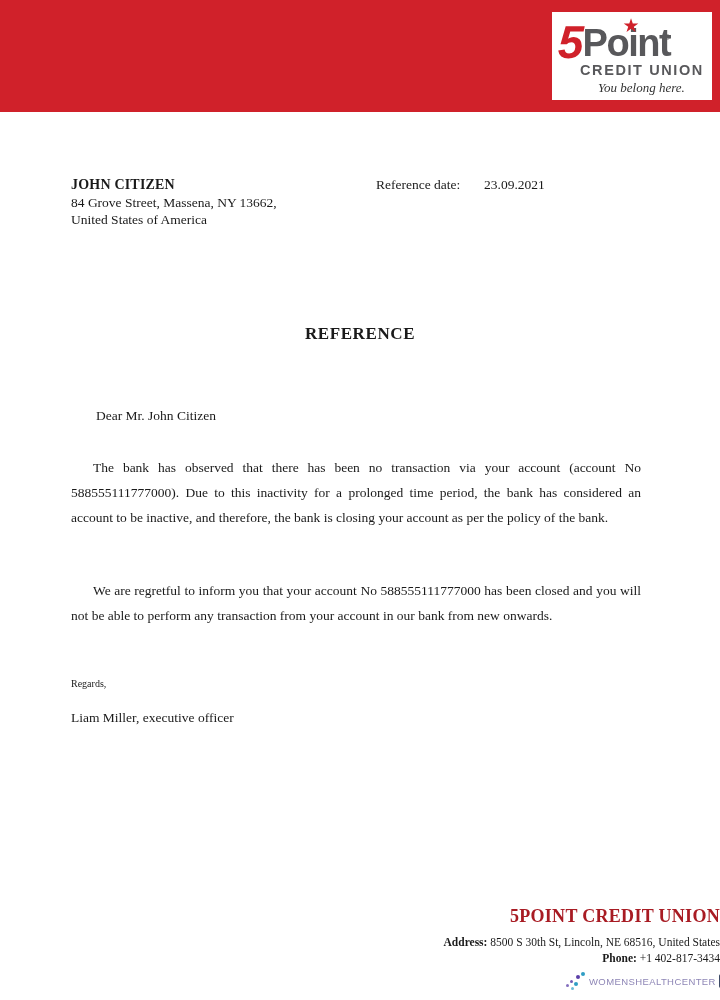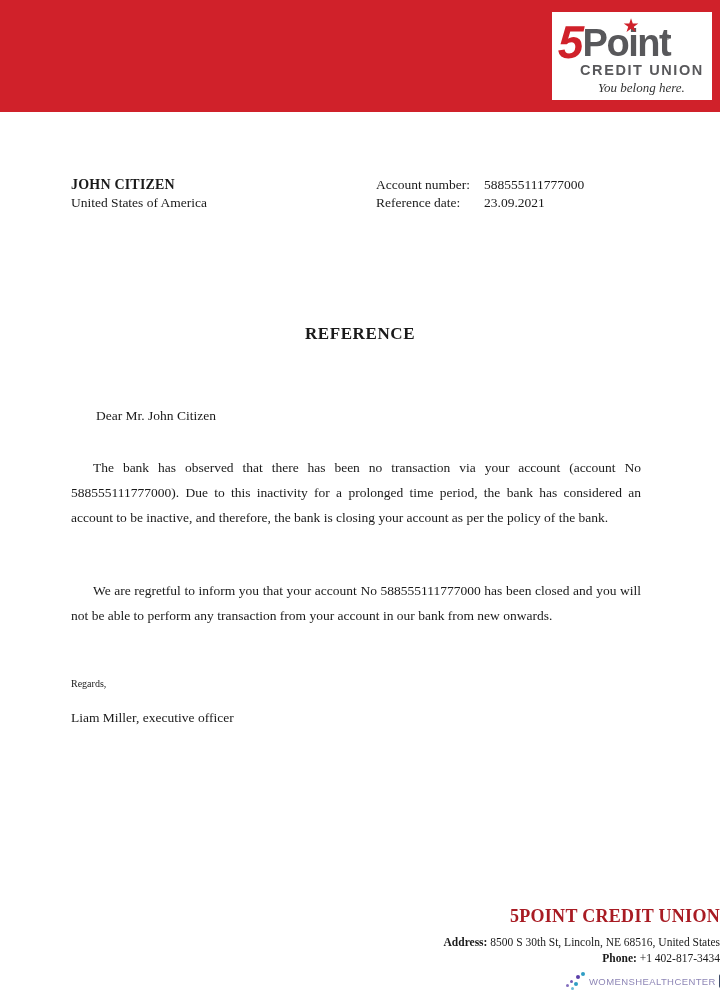--- a/index.html
+++ b/index.html
@@ -283,28 +283,25 @@
     </div>
     <div class="logo-cu">CREDIT UNION</div>
     <div class="logo-tagline">You belong here.</div>
   </div>
 </div>
 
 <div class="page">
 
   <div class="addr-block">
     <div class="addr-name">JOHN CITIZEN</div>
+    <div>84 Grove Street, Massena, NY 13662,</div>
     <div>United States of America</div>
   </div>
 
   <div class="meta-block">
-    <div class="meta-row">
-      <span class="meta-label">Account number:</span>
-      <span class="meta-value">588555111777000</span>
-    </div>
     <div class="meta-row">
       <span class="meta-label">Reference date:</span>
       <span class="meta-value">23.09.2021</span>
     </div>
   </div>
 
   <div class="doc-title">REFERENCE</div>
 
   <div class="salutation">Dear Mr. John Citizen</div>
 

